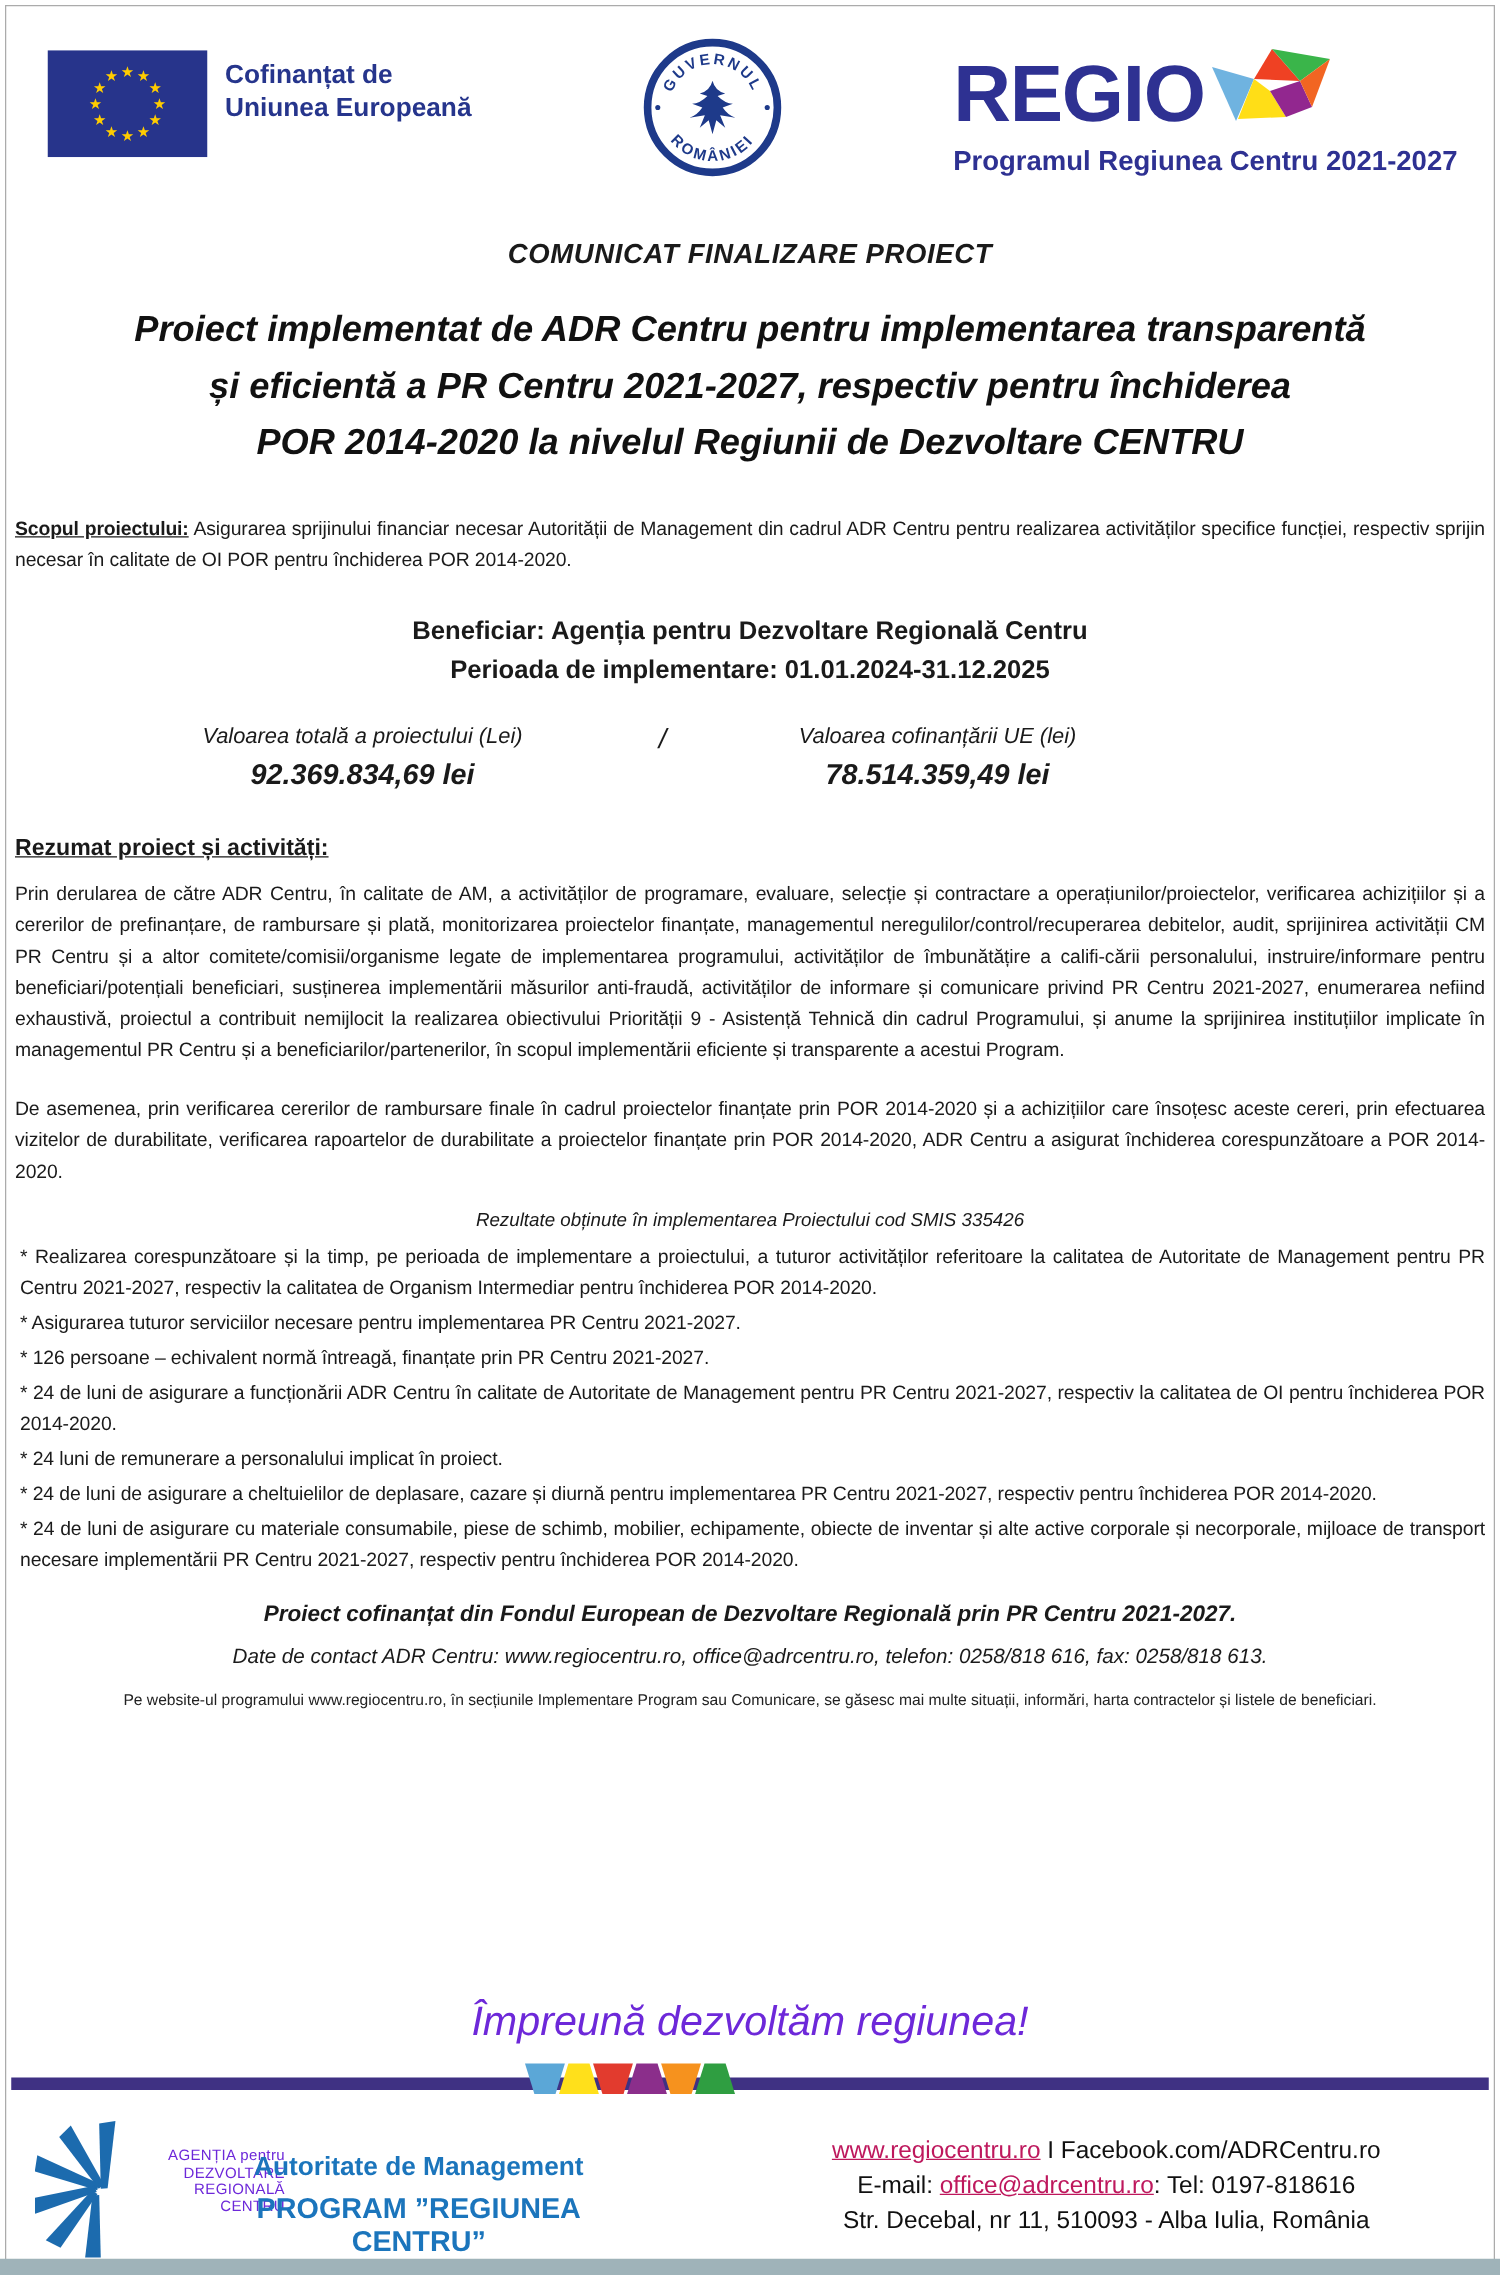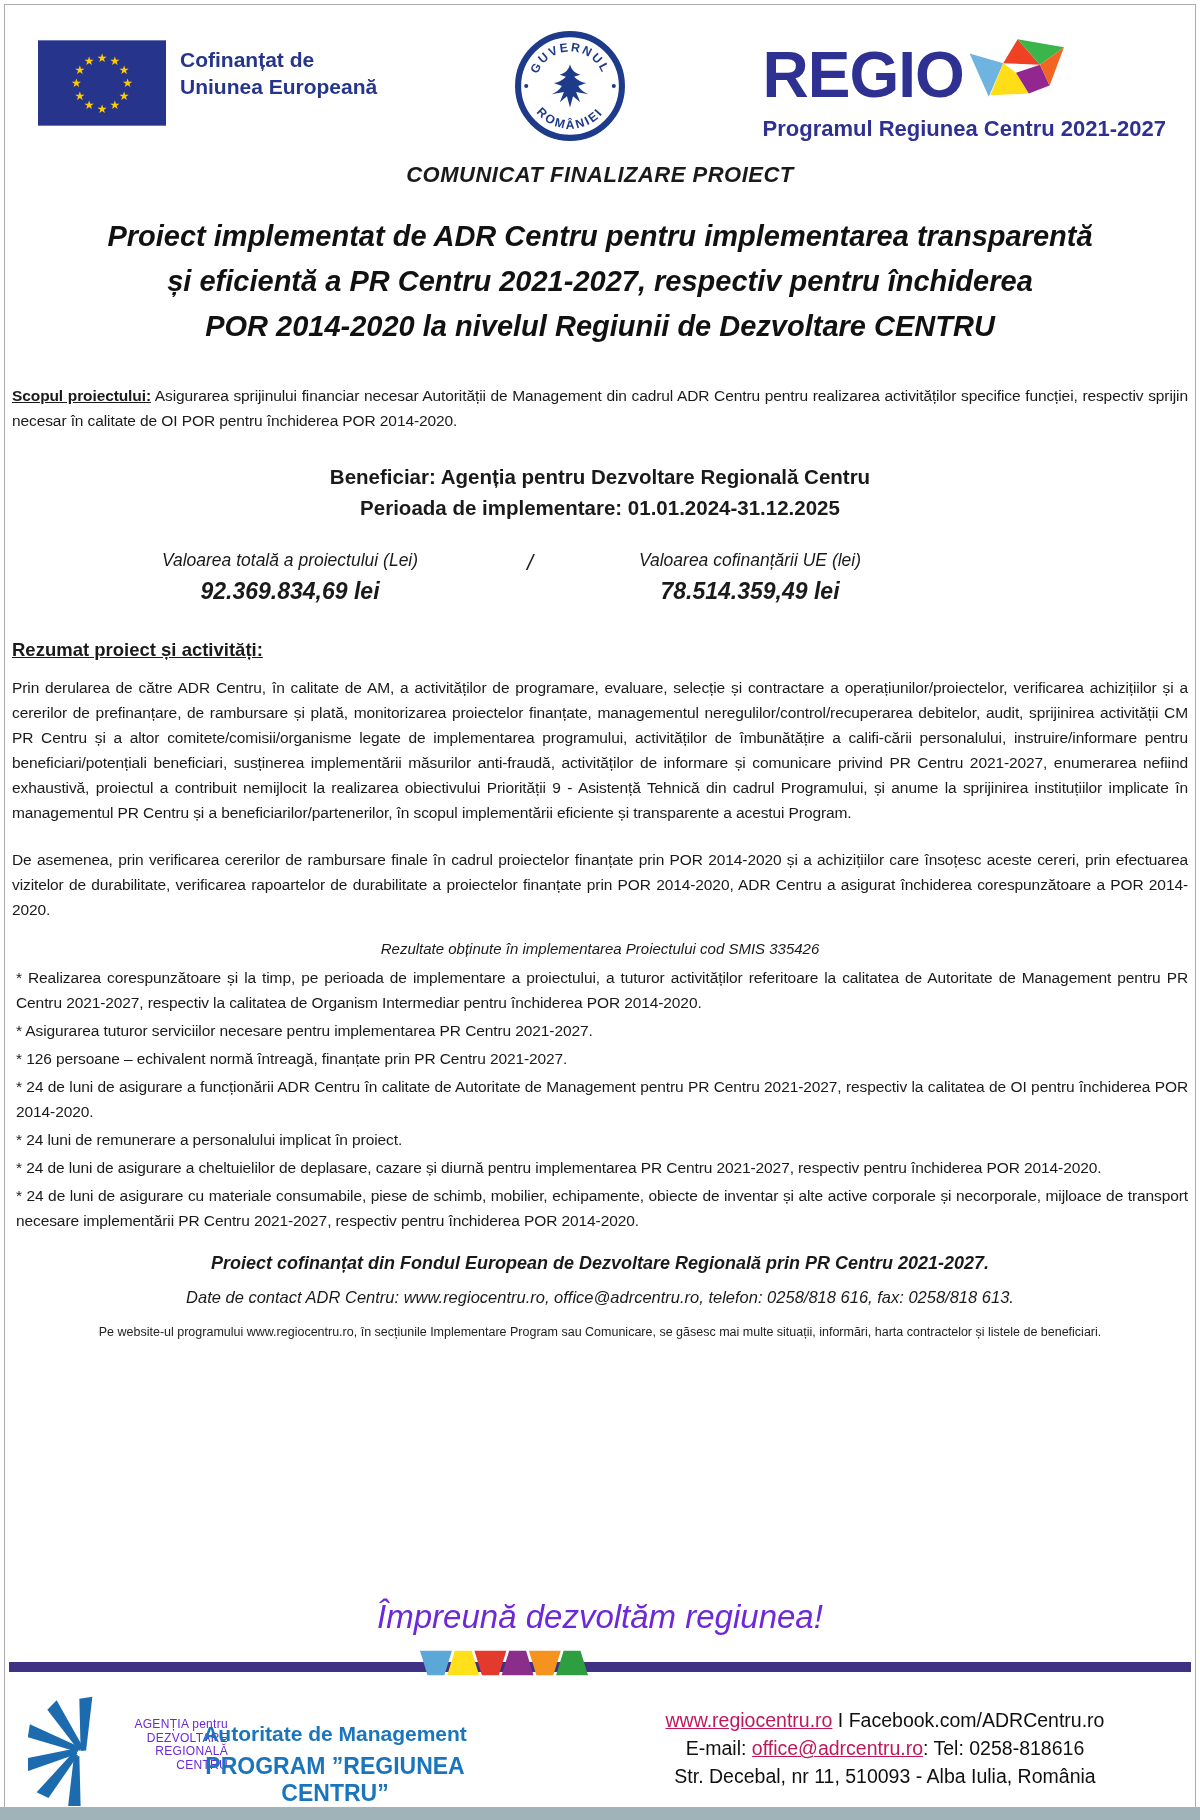--- a/index.html
+++ b/index.html
@@ -15,21 +15,21 @@
   .hdr { display:flex; justify-content:space-between; align-items:flex-start; padding:40px 34px 0 38px; height:150px; }
   .eu-block { display:flex; gap:14px; }
   .eu-text { margin-top:6px; font-size:21px; font-weight:bold; color:#26358C; line-height:27px; }
   .gov-seal { margin-top:-10px; }
   .regio-block { margin-top:-4px; }
   .regio-top { display:flex; align-items:flex-start; gap:4px; }
   .regio-word { font-size:64px; font-weight:bold; color:#2E3192; letter-spacing:-1px; line-height:78px; }
   .regio-sub { margin-top:0px; font-size:22px; font-weight:bold; color:#2E3192; }
 
   
-  .communique { margin-top:12px; text-align:center; font-size:22px; font-weight:bold; font-style:italic; letter-spacing:.5px; }
+  .communique { margin-top:40px; text-align:center; font-size:22px; font-weight:bold; font-style:italic; letter-spacing:.5px; }
   .title { margin-top:26px; text-align:center; font-weight:bold; font-style:italic; font-size:29px; line-height:45px; color:#111; }
   .title-line { white-space:nowrap; }
 
   .scope { margin:34px 12px 0; font-size:15.5px; line-height:25px; text-align:justify; letter-spacing:-.1px; }
   .scope-label { font-weight:bold; text-decoration:underline; }
 
   .center-bold { text-align:center; font-weight:bold; font-size:20.5px; }
   .beneficiary { margin-top:32px; }
   .period { margin-top:7px; }
 
@@ -229,20 +229,20 @@
       <div class="authority-l2">PROGRAM ”REGIUNEA CENTRU”</div>
     </div>
 
     <div class="f-contact">
       <div>
         <a href="#" class="f-link">www.regiocentru.ro</a>
         <span>I</span>
         <span>Facebook.com/ADRCentru.ro</span>
       </div>
       <div>
-        <span>E-mail: </span><a href="#" class="f-link">office@adrcentru.ro</a><span>: Tel: 0258-818616</span>
+        <span>E-mail: </span><a href="#" class="f-link">office@adrcentru.ro</a><span>: Tel: 0197-818616</span>
       </div>
       <div>Str. Decebal, nr 11, 510093 - Alba Iulia, România</div>
     </div>
   </div>
 
   <div class="bottom-strip"></div>
 </div>
 
 </body></html>

